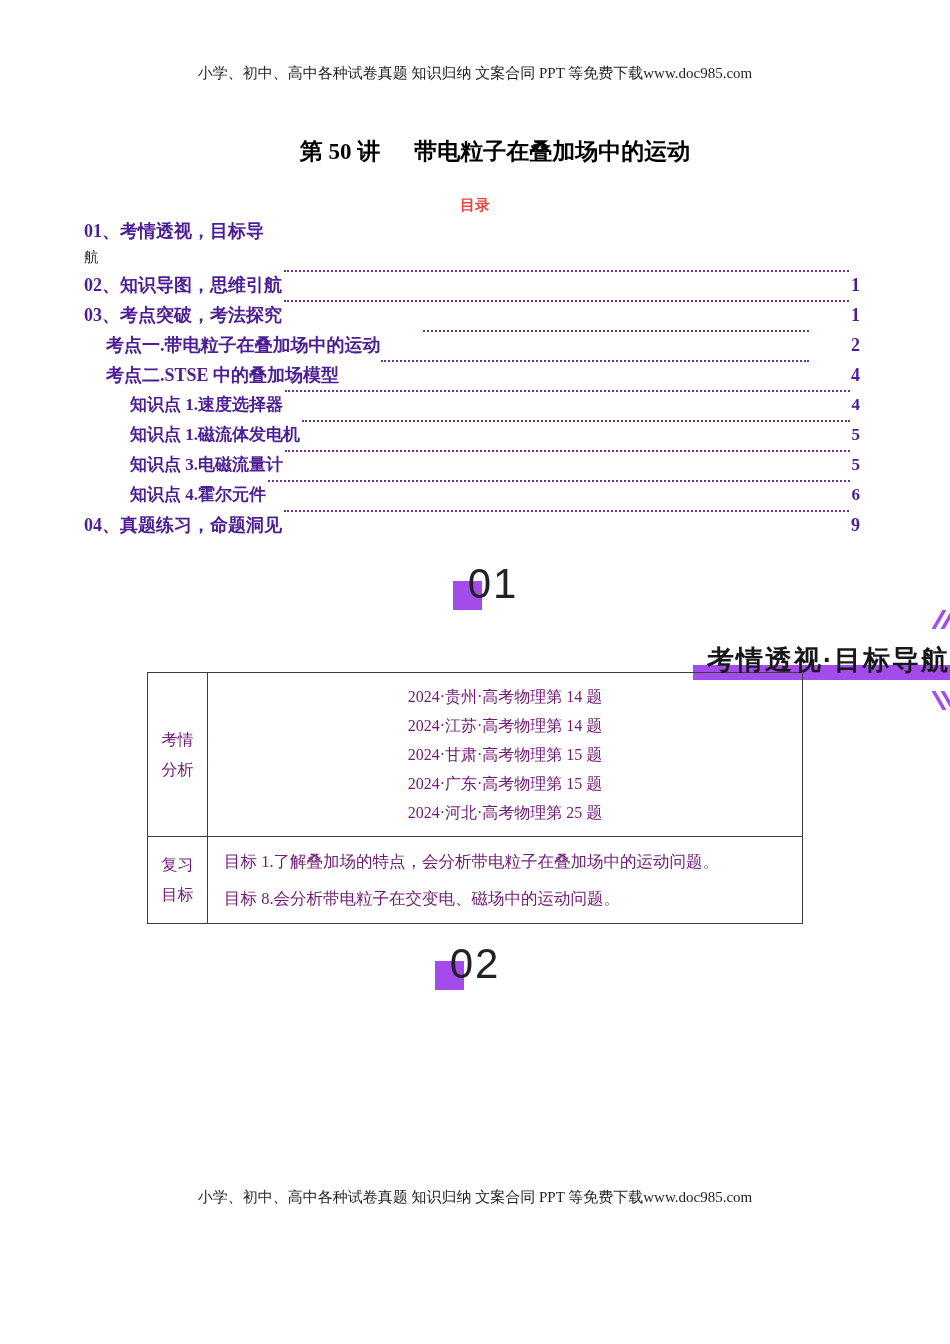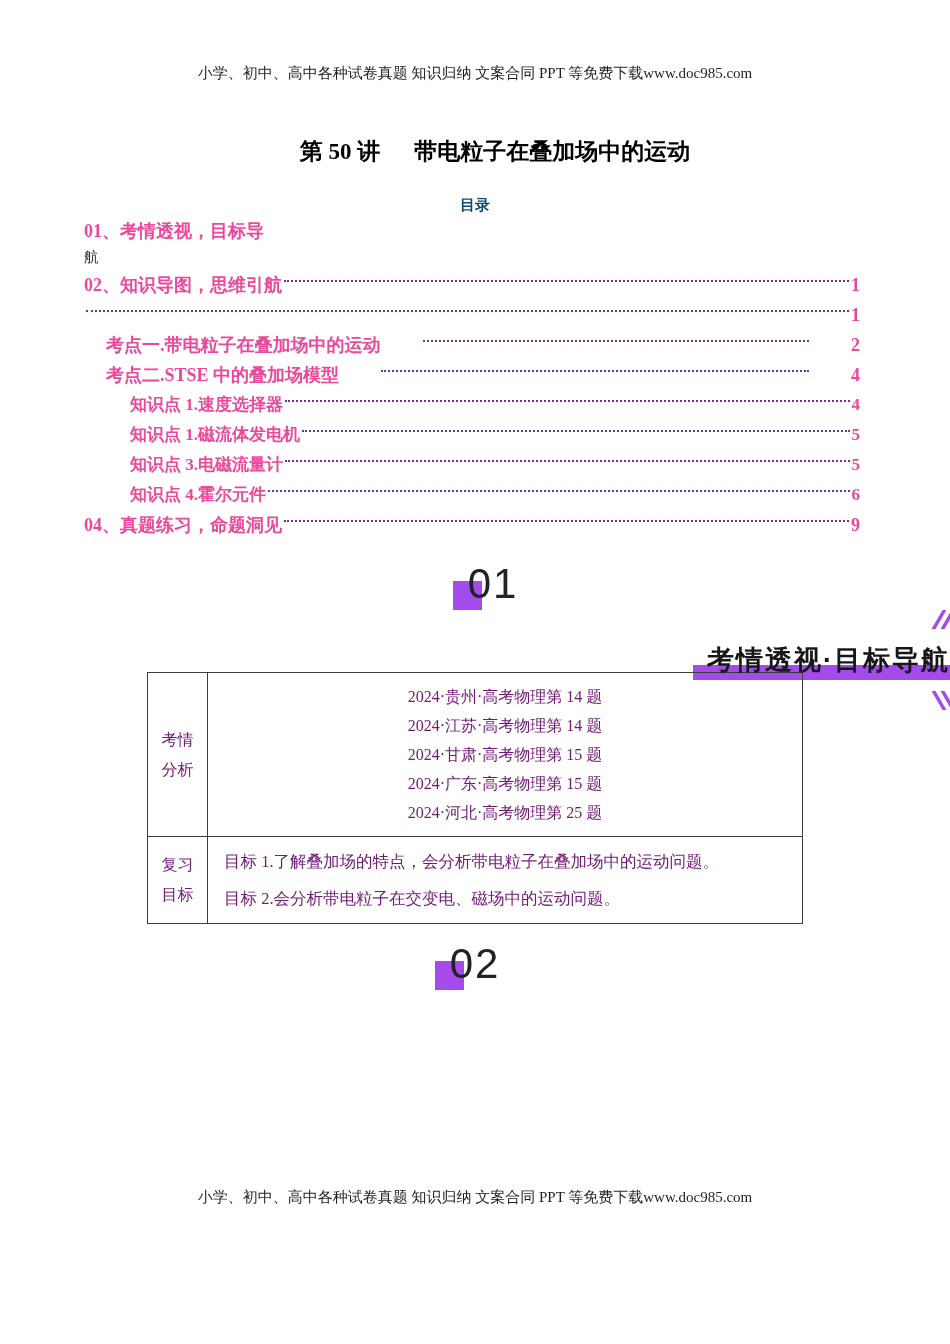--- a/index.html
+++ b/index.html
@@ -16,26 +16,26 @@
   .doc-bar .url { }
   .bar-top { top:64px; }
   .bar-bottom { top:1188px; }
 
   
   .doc-title { position:absolute; top:136px; left:0; width:100%;
                text-align:center; font-weight:bold; font-size:23px; color:#000;padding-left:40px; }
   .doc-title .gap { display:inline-block; width:34px; }
 
   .toc-heading { position:absolute; top:196px; left:0; width:100%;
-                 text-align:center; font-weight:bold; font-size:15px; color:#0c4a6e; }
+                 text-align:center; font-weight:bold; font-size:15px; color:#ef4444; }
 
   
   .toc { position:absolute; top:216px; left:84px; width:776px; }
-  .toc-row { display:flex; align-items:center; height:30px;
-             font-weight:bold; font-size:18px; line-height:30px; color:#ec4899;
+  .toc-row { display:flex; align-items:flex-start; height:30px;
+             font-weight:bold; font-size:18px; line-height:30px; color:#4c1d95;
              cursor:pointer; }
   .toc-row.lvl2 { padding-left:22px;gap:40px; }
   .toc-row.lvl3 { padding-left:46px; font-size:17px; }
   .toc-label { white-space:nowrap; }
   .toc-dots { flex:1; border-bottom:2.5px dotted #7030a0;
               margin:0 2px 8px 2px; min-width:10px; }
   .toc-page { white-space:nowrap; text-align:right; }
   .toc-wrap-line { height:24px; line-height:22px; font-size:14.5px;
                    font-weight:normal; color:#2b2b2b; }
 
@@ -90,20 +90,21 @@
     <span class="toc-label">01、考情透视，目标导</span>
   </div>
   <div class="toc-wrap-line">航</div>
 
   <div class="toc-row lvl1">
     <span class="toc-label">02、知识导图，思维引航</span>
     <span class="toc-dots"></span>
     <span class="toc-page">1</span>
   </div>
   <div class="toc-row lvl1">
+    <span class="toc-label">03、考点突破，考法探究</span>
     <span class="toc-dots"></span>
     <span class="toc-page">1</span>
   </div>
   <div class="toc-row lvl2">
     <span class="toc-label">考点一.带电粒子在叠加场中的运动</span>
     <span class="toc-dots"></span>
     <span class="toc-page">2</span>
   </div>
   <div class="toc-row lvl2">
     <span class="toc-label">考点二.STSE 中的叠加场模型</span>
@@ -173,21 +174,21 @@
       <div>2024·河北·高考物理第 25 题</div>
     </td>
   </tr>
   <tr>
     <td class="cell-head">
       <div>复习</div>
       <div>目标</div>
     </td>
     <td class="cell-left">
       <div>目标 1.了解叠加场的特点，会分析带电粒子在叠加场中的运动问题。</div>
-      <div>目标 2.会分析带电粒子在交变电、磁场中的运动问题。</div>
+      <div>目标 8.会分析带电粒子在交变电、磁场中的运动问题。</div>
     </td>
   </tr>
 </tbody>
   </table>
 
 <section class="sec-head sec2">
   <div class="sec-num-wrap">
     <span class="sec-sq"></span>
     <span class="sec-num">02</span>
   </div>

